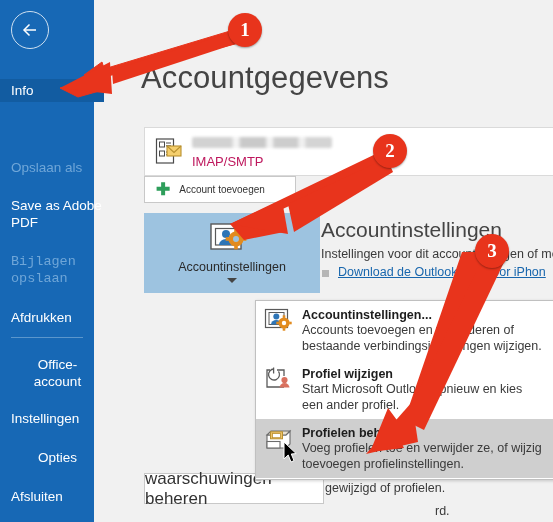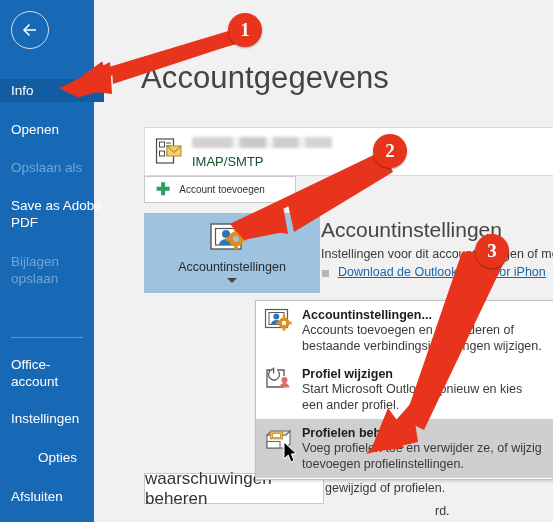--- a/index.html
+++ b/index.html
@@ -81,21 +81,21 @@
     background: linear-gradient(90deg,
         #d2d2d2 0%, #d2d2d2 28%, #f3f3f3 30%, #f3f3f3 33%,
         #c9c9c9 35%, #c9c9c9 52%, #f3f3f3 54%, #f3f3f3 57%,
         #cdcdcd 59%, #cdcdcd 75%, #f0f0f0 77%, #f0f0f0 80%,
         #d4d4d4 82%, #d4d4d4 100%);
     filter: blur(1.6px);
     border-radius: 2px;
   }
   #account-type {
     position: absolute; left: 47px; top: 26px;
-    font-size: 13px; color: #14532d;
+    font-size: 13px; color: #be185d;
   }
 
   #add-account-btn {
     position: absolute; left: 40px; top: 176px;
     width: 152px; height: 27px;
     background: #ffffff;
     border: 1px solid #c8c8c8;
     display: flex; align-items: center;
     cursor: pointer;
   }
@@ -331,28 +331,28 @@
 
   <div id="sidebar">
     <div id="back-btn">
       <svg width="20" height="20" viewBox="0 0 20 20">
         <polyline points="9.5,4.5 4,10 9.5,15.5" fill="none" stroke="#ffffff" stroke-width="1.5"></polyline>
         <line x1="4" y1="10" x2="16" y2="10" stroke="#ffffff" stroke-width="1.5"></line>
       </svg>
     </div>
 
     <div class="nav-item selected" style="top:79px;">Info</div>
-    <div class="nav-item" style="top:118px;">Openen</div>
     <div class="nav-item disabled" style="top:156px;">Opslaan als</div>
     <div class="nav-item" style="top:194px;">Save as Adobe
 PDF</div>
-    <div class="nav-item disabled" style="top:250px;">Bijlagen
+    <div class="nav-item disabled" style="top:250px;font-family:Liberation Mono, monospace;">Bijlagen
 opslaan</div>
+    <div class="nav-item" style="top:306px;">Afdrukken</div>
     <div id="nav-divider"></div>
-    <div class="nav-item" style="top:353px;">Office-
+    <div class="nav-item" style="top:353px;text-align:center;">Office-
 account</div>
     <div class="nav-item" style="top:407px;">Instellingen</div>
     <div class="nav-item" style="top:446px;text-align:center;">Opties</div>
     <div class="nav-item" style="top:485px;">Afsluiten</div>
   </div>
 
   <svg id="cursor" style="position:absolute; left:283px; top:441px;" width="16" height="24" viewBox="0 0 16 24">
     <polygon points="1,1 1,18 5.2,14 8,21 11,19.6 8.3,13 13.2,12.6" fill="#000000" stroke="#ffffff" stroke-width="1"></polygon>
   </svg>
 

